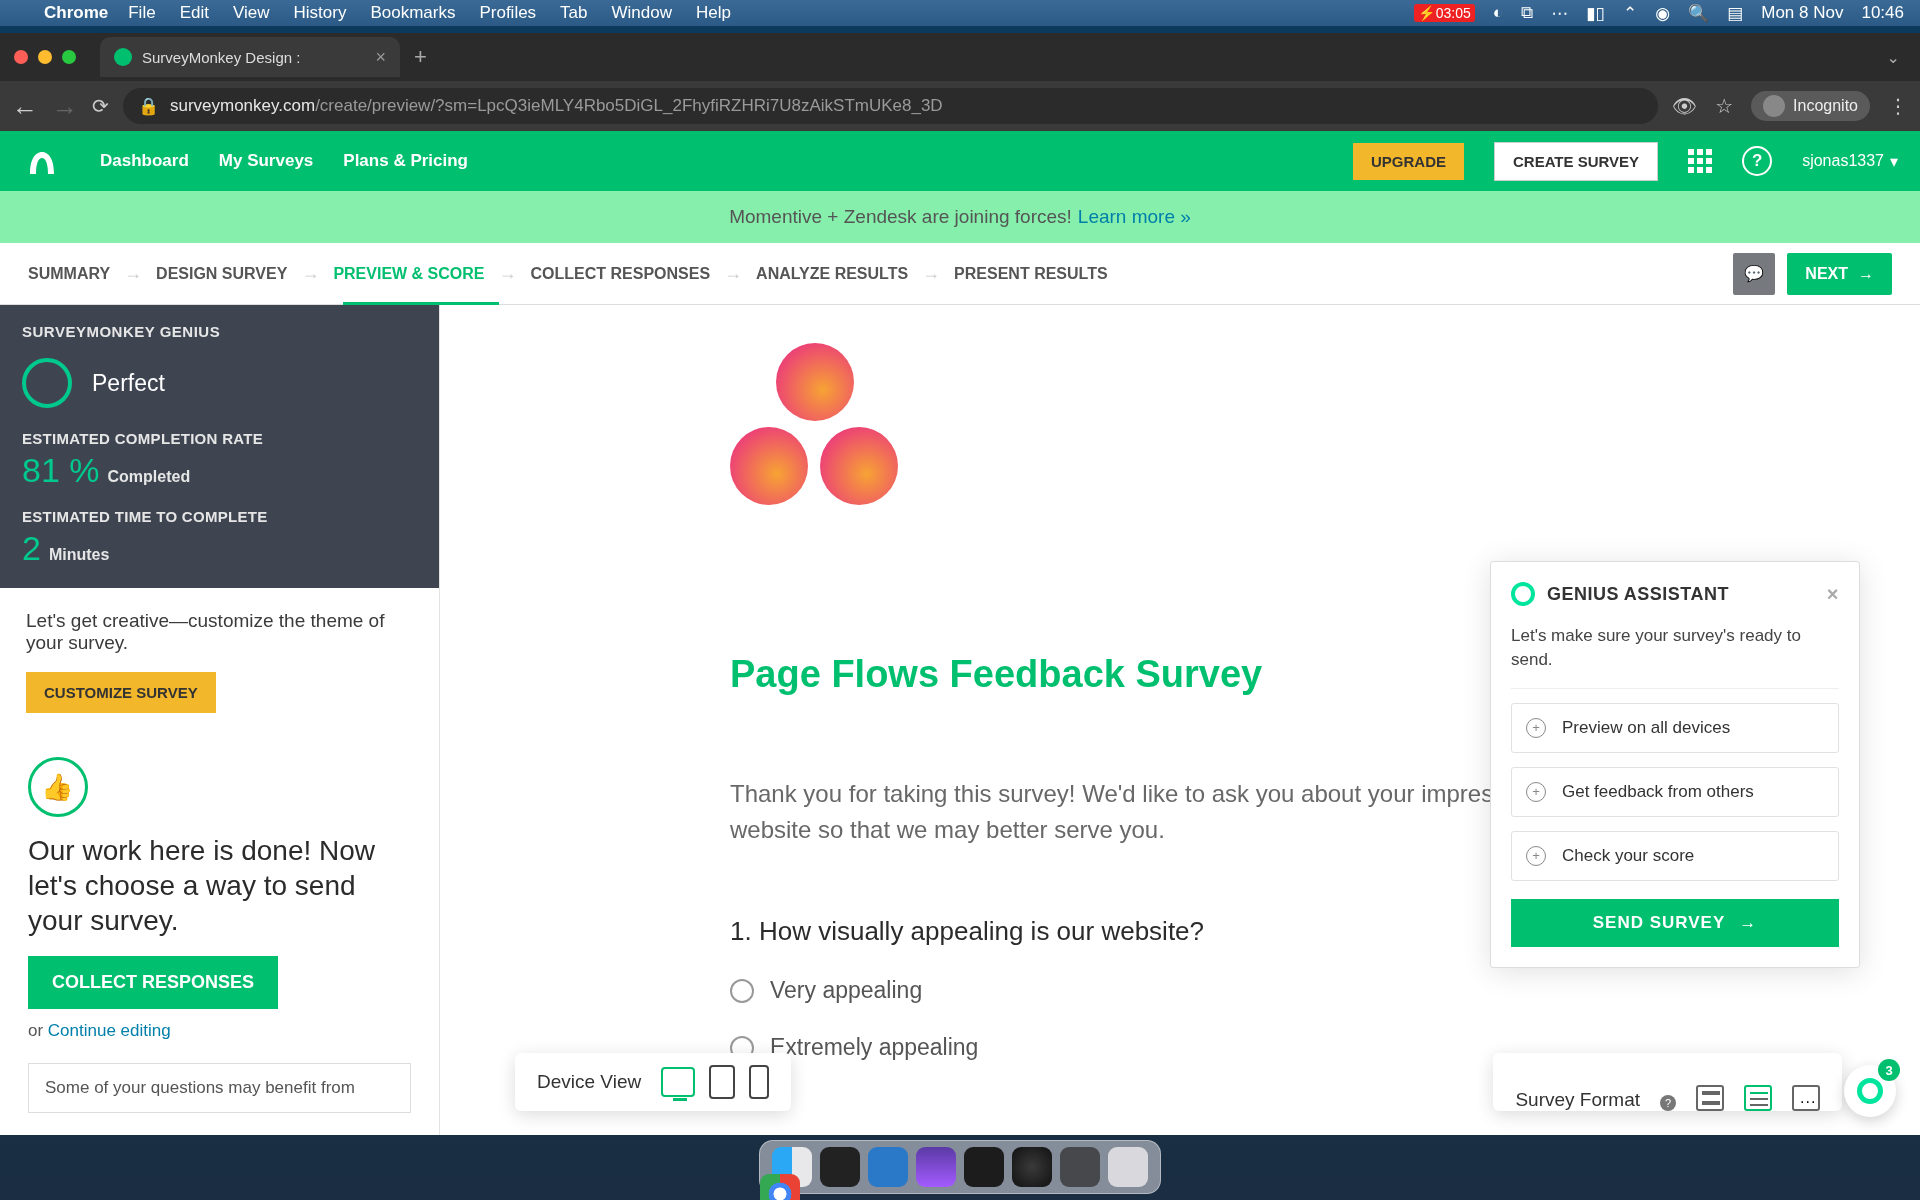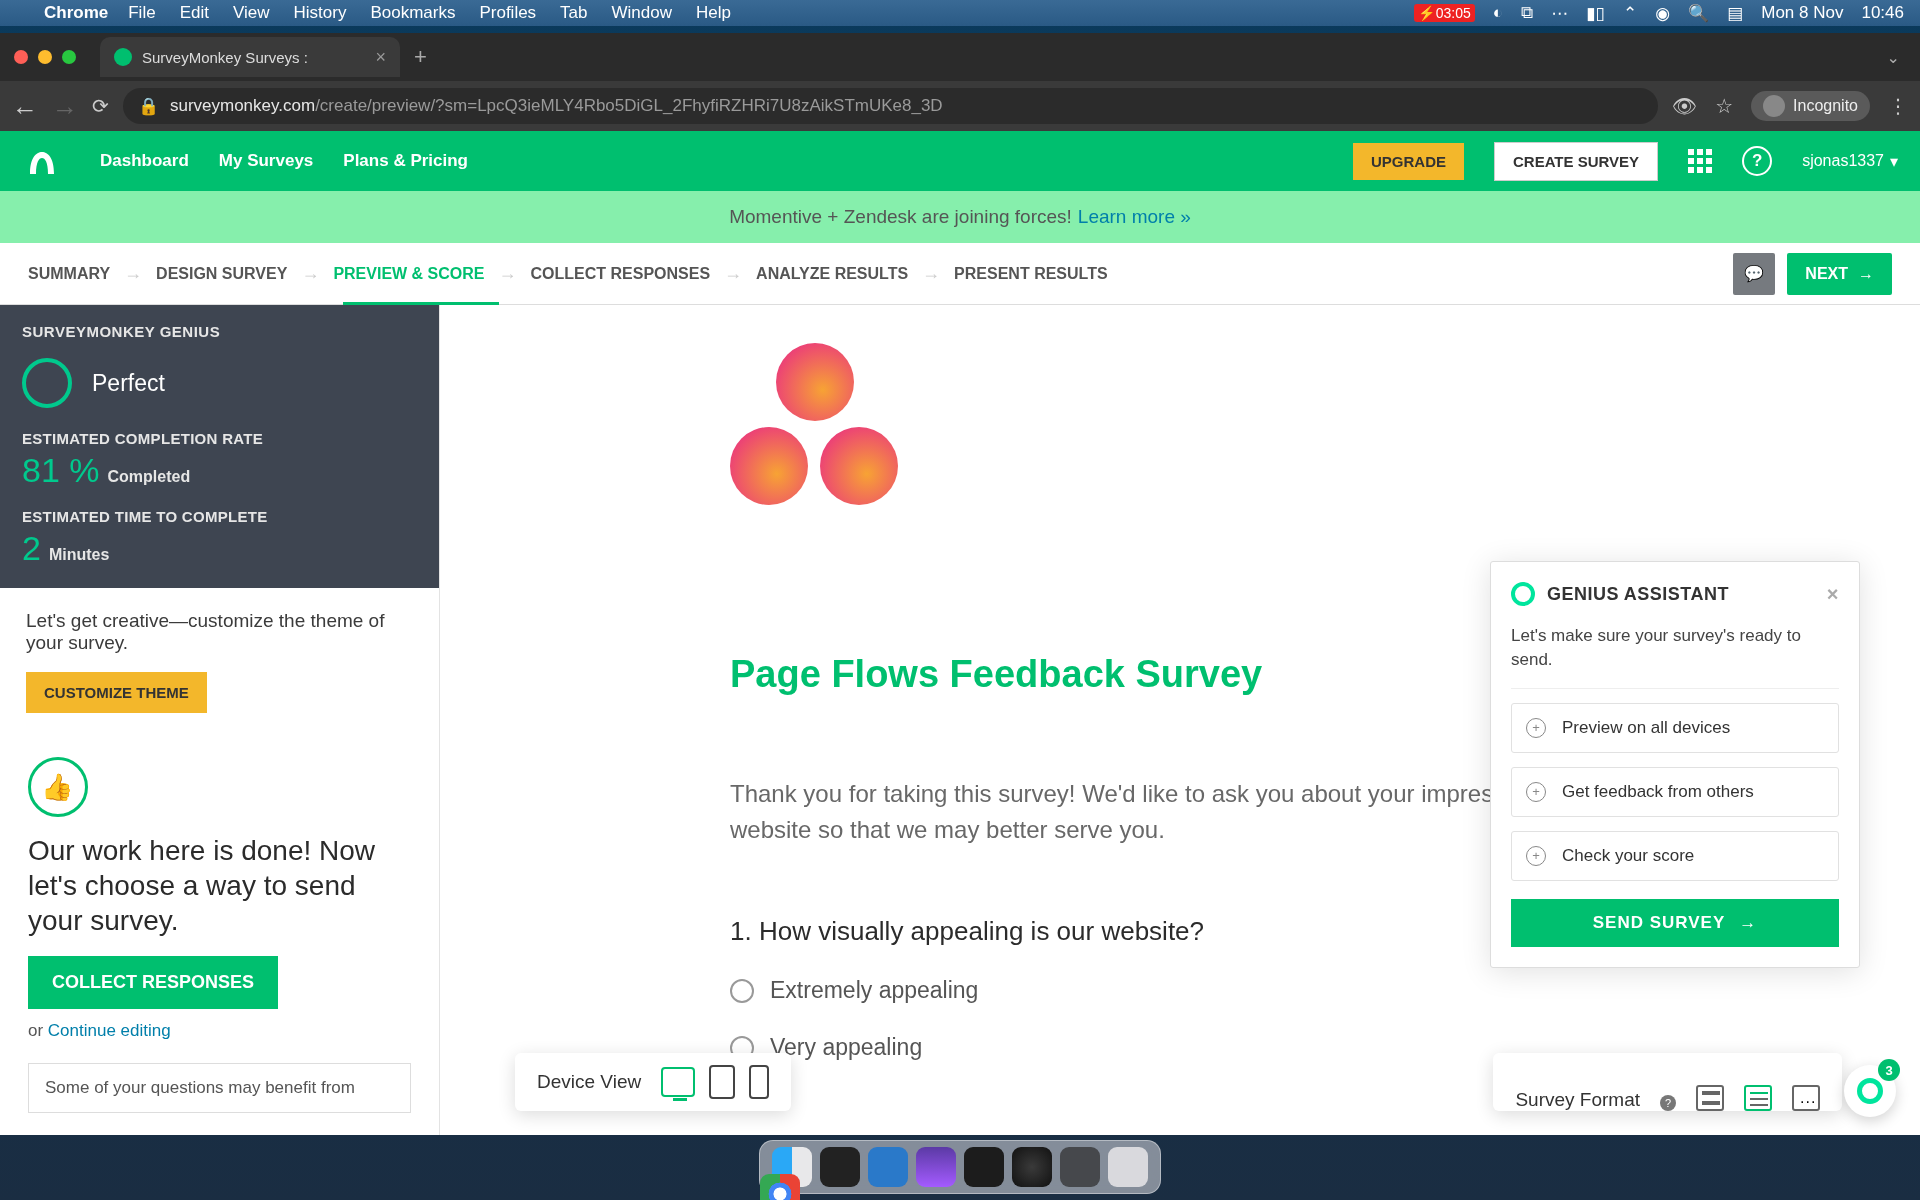--- a/index.html
+++ b/index.html
@@ -185,21 +185,21 @@
 
 <div class="chrome">
   <div class="tabbar">
     <div class="traffic">
       <div class="dot r"></div>
       <div class="dot y"></div>
       <div class="dot g"></div>
     </div>
     <div class="tab">
       <span class="fav"></span>
-      <span>SurveyMonkey Surveys :</span>
+      <span>SurveyMonkey Design :</span>
       <span class="close">×</span>
     </div>
     <span class="newtab">+</span>
     <span class="chev-end">⌄</span>
   </div>
   <div class="addrbar">
     <span class="navbtn">←</span>
     <span class="navbtn dis">→</span>
     <span class="navbtn" style="font-size:20px">⟳</span>
     <div class="url">
@@ -310,21 +310,21 @@
             <span class="est-sm">Completed</span>
           </div>
           <div class="est-label" style="margin-top:18px">ESTIMATED TIME TO COMPLETE</div>
           <div class="est-val">
             <span class="est-big">2</span>
             <span class="est-sm">Minutes</span>
           </div>
         </div>
         <div class="sidebar-white">
           <p>Let's get creative—customize the theme of your survey.</p>
-          <span class="btn-customize">CUSTOMIZE THEME</span>
+          <span class="btn-customize">CUSTOMIZE SURVEY</span>
         </div>
         <div class="done-card">
           <div class="thumb">👍</div>
           <h2>Our work here is done! Now let's choose a way to send your survey.</h2>
           <span class="btn-collect">COLLECT RESPONSES</span>
           <div class="or-line"><span>or </span><a>Continue editing</a></div>
           <div class="warn-box">Some of your questions may benefit from</div>
         </div>
       </div>
 
@@ -333,25 +333,25 @@
           <div class="brand-dots">
             <div class="bd bd1"></div>
               <div class="bd bd2"></div>
               <div class="bd bd3"></div>
           </div>
           <h1 class="survey-title">Page Flows Feedback Survey</h1>
           <p class="survey-intro">Thank you for taking this survey! We'd like to ask you about your impressions of our website so that we may better serve you.</p>
           <p class="q">1. How visually appealing is our website?</p>
           <div class="choice">
               <span class="radio"></span>
-              <span>Extremely appealing</span>
+              <span>Very appealing</span>
             </div>
           <div class="choice">
               <span class="radio"></span>
-              <span>Very appealing</span>
+              <span>Extremely appealing</span>
             </div>
         </div>
       </div>
     </div>
 
     <div class="assistant">
       <div class="hdr">
         <span class="ring"></span>
         <span>GENIUS ASSISTANT</span>
         <span class="close">×</span>

